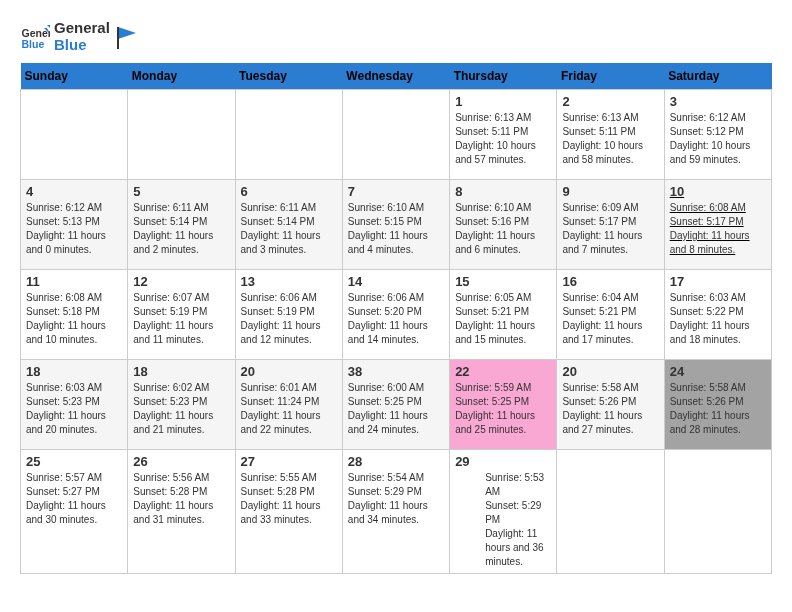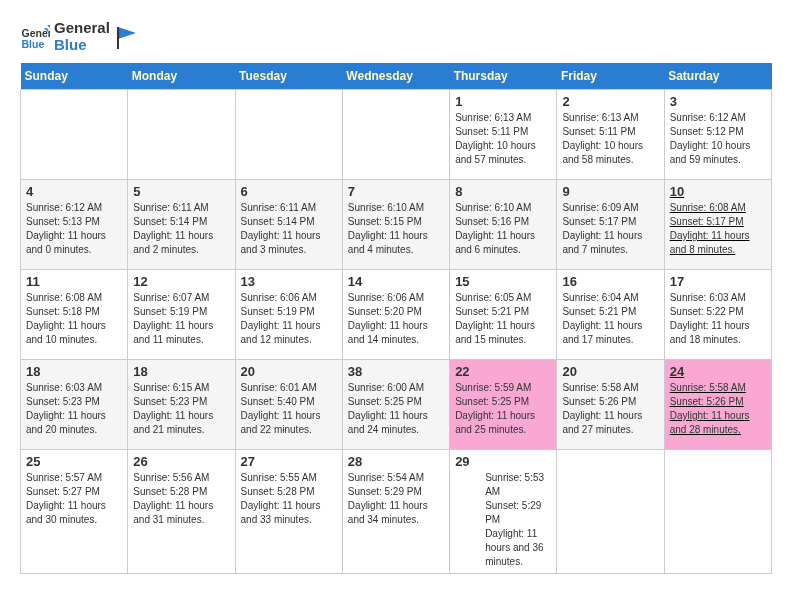--- a/index.html
+++ b/index.html
@@ -38,21 +38,21 @@
       font-size: 16px;
       color: #555;
     }
     .calendar-table {
       width: 100%;
       border-collapse: collapse;
       font-size: 11px;
     }
     .calendar-table th {
       background-color: #2a7dd1;
-      color: #fef9c3;
+      color: #000000;
       padding: 6px 4px;
       text-align: left;
       font-size: 12px;
       font-weight: bold;
     }
     .calendar-table td {
       border: 1px solid #ccc;
       vertical-align: top;
       padding: 4px 5px;
       height: 90px;
@@ -231,49 +231,49 @@
       </tr>
       <tr>
         <td style="background: rgb(245, 245, 245);">
           <span class="day-number">18</span>
           <div class="day-info" style="white-space: pre-line;">Sunrise: 6:03 AM
 Sunset: 5:23 PM
 Daylight: 11 hours and 20 minutes.</div>
         </td>
         <td style="background: rgb(245, 245, 245);">
           <span class="day-number">18</span>
-          <div class="day-info" style="white-space: pre-line;">Sunrise: 6:15 AM
+          <div class="day-info" style="white-space: pre-line;">Sunrise: 6:02 AM
 Sunset: 5:23 PM
 Daylight: 11 hours and 21 minutes.</div>
         </td>
         <td style="background: rgb(245, 245, 245); margin-left: 36px;">
           <span class="day-number">20</span>
           <div class="day-info" style="white-space: pre-line;">Sunrise: 6:01 AM
-Sunset: 5:40 PM
+Sunset: 11:24 PM
 Daylight: 11 hours and 22 minutes.</div>
         </td>
         <td style="background: rgb(245, 245, 245);">
           <span class="day-number">38</span>
           <div class="day-info" style="white-space: pre-line;">Sunrise: 6:00 AM
 Sunset: 5:25 PM
 Daylight: 11 hours and 24 minutes.</div>
         </td>
         <td style="background: #f9a8d4;">
           <span class="day-number">22</span>
           <div class="day-info" style="white-space: pre-line;">Sunrise: 5:59 AM
 Sunset: 5:25 PM
 Daylight: 11 hours and 25 minutes.</div>
         </td>
         <td style="background: rgb(245, 245, 245);">
           <span class="day-number">20</span>
           <div class="day-info" style="white-space: pre-line;">Sunrise: 5:58 AM
 Sunset: 5:26 PM
 Daylight: 11 hours and 27 minutes.</div>
         </td>
-        <td style="background: #f9a8d4; text-decoration: underline;">
+        <td style="background: #a3a3a3;">
           <span class="day-number">24</span>
           <div class="day-info" style="white-space: pre-line;">Sunrise: 5:58 AM
 Sunset: 5:26 PM
 Daylight: 11 hours and 28 minutes.</div>
         </td>
       </tr>
       <tr>
         <td>
           <span class="day-number">25</span>
           <div class="day-info" style="white-space: pre-line;">Sunrise: 5:57 AM

